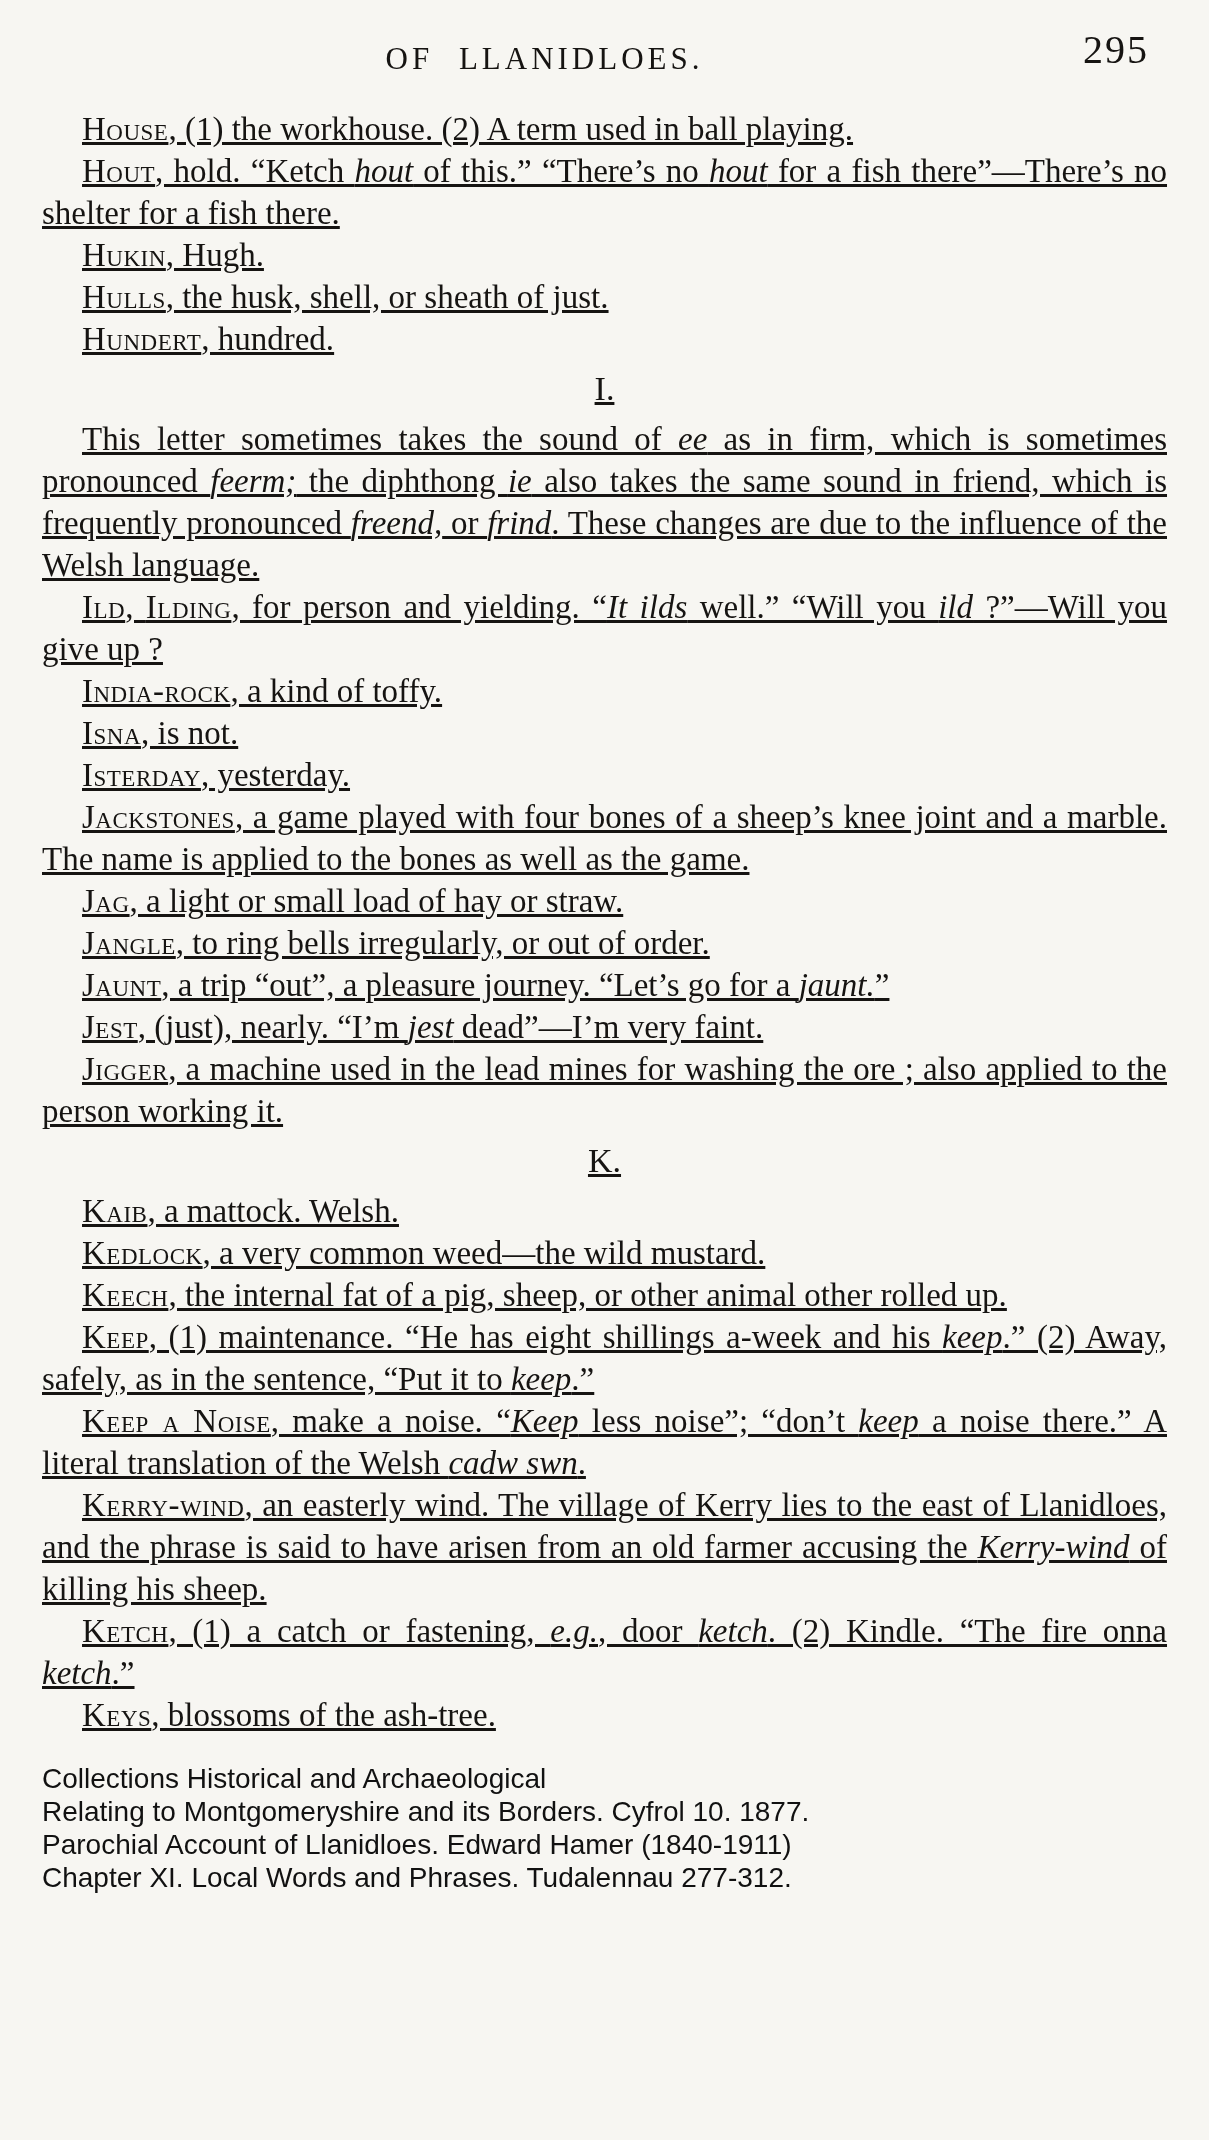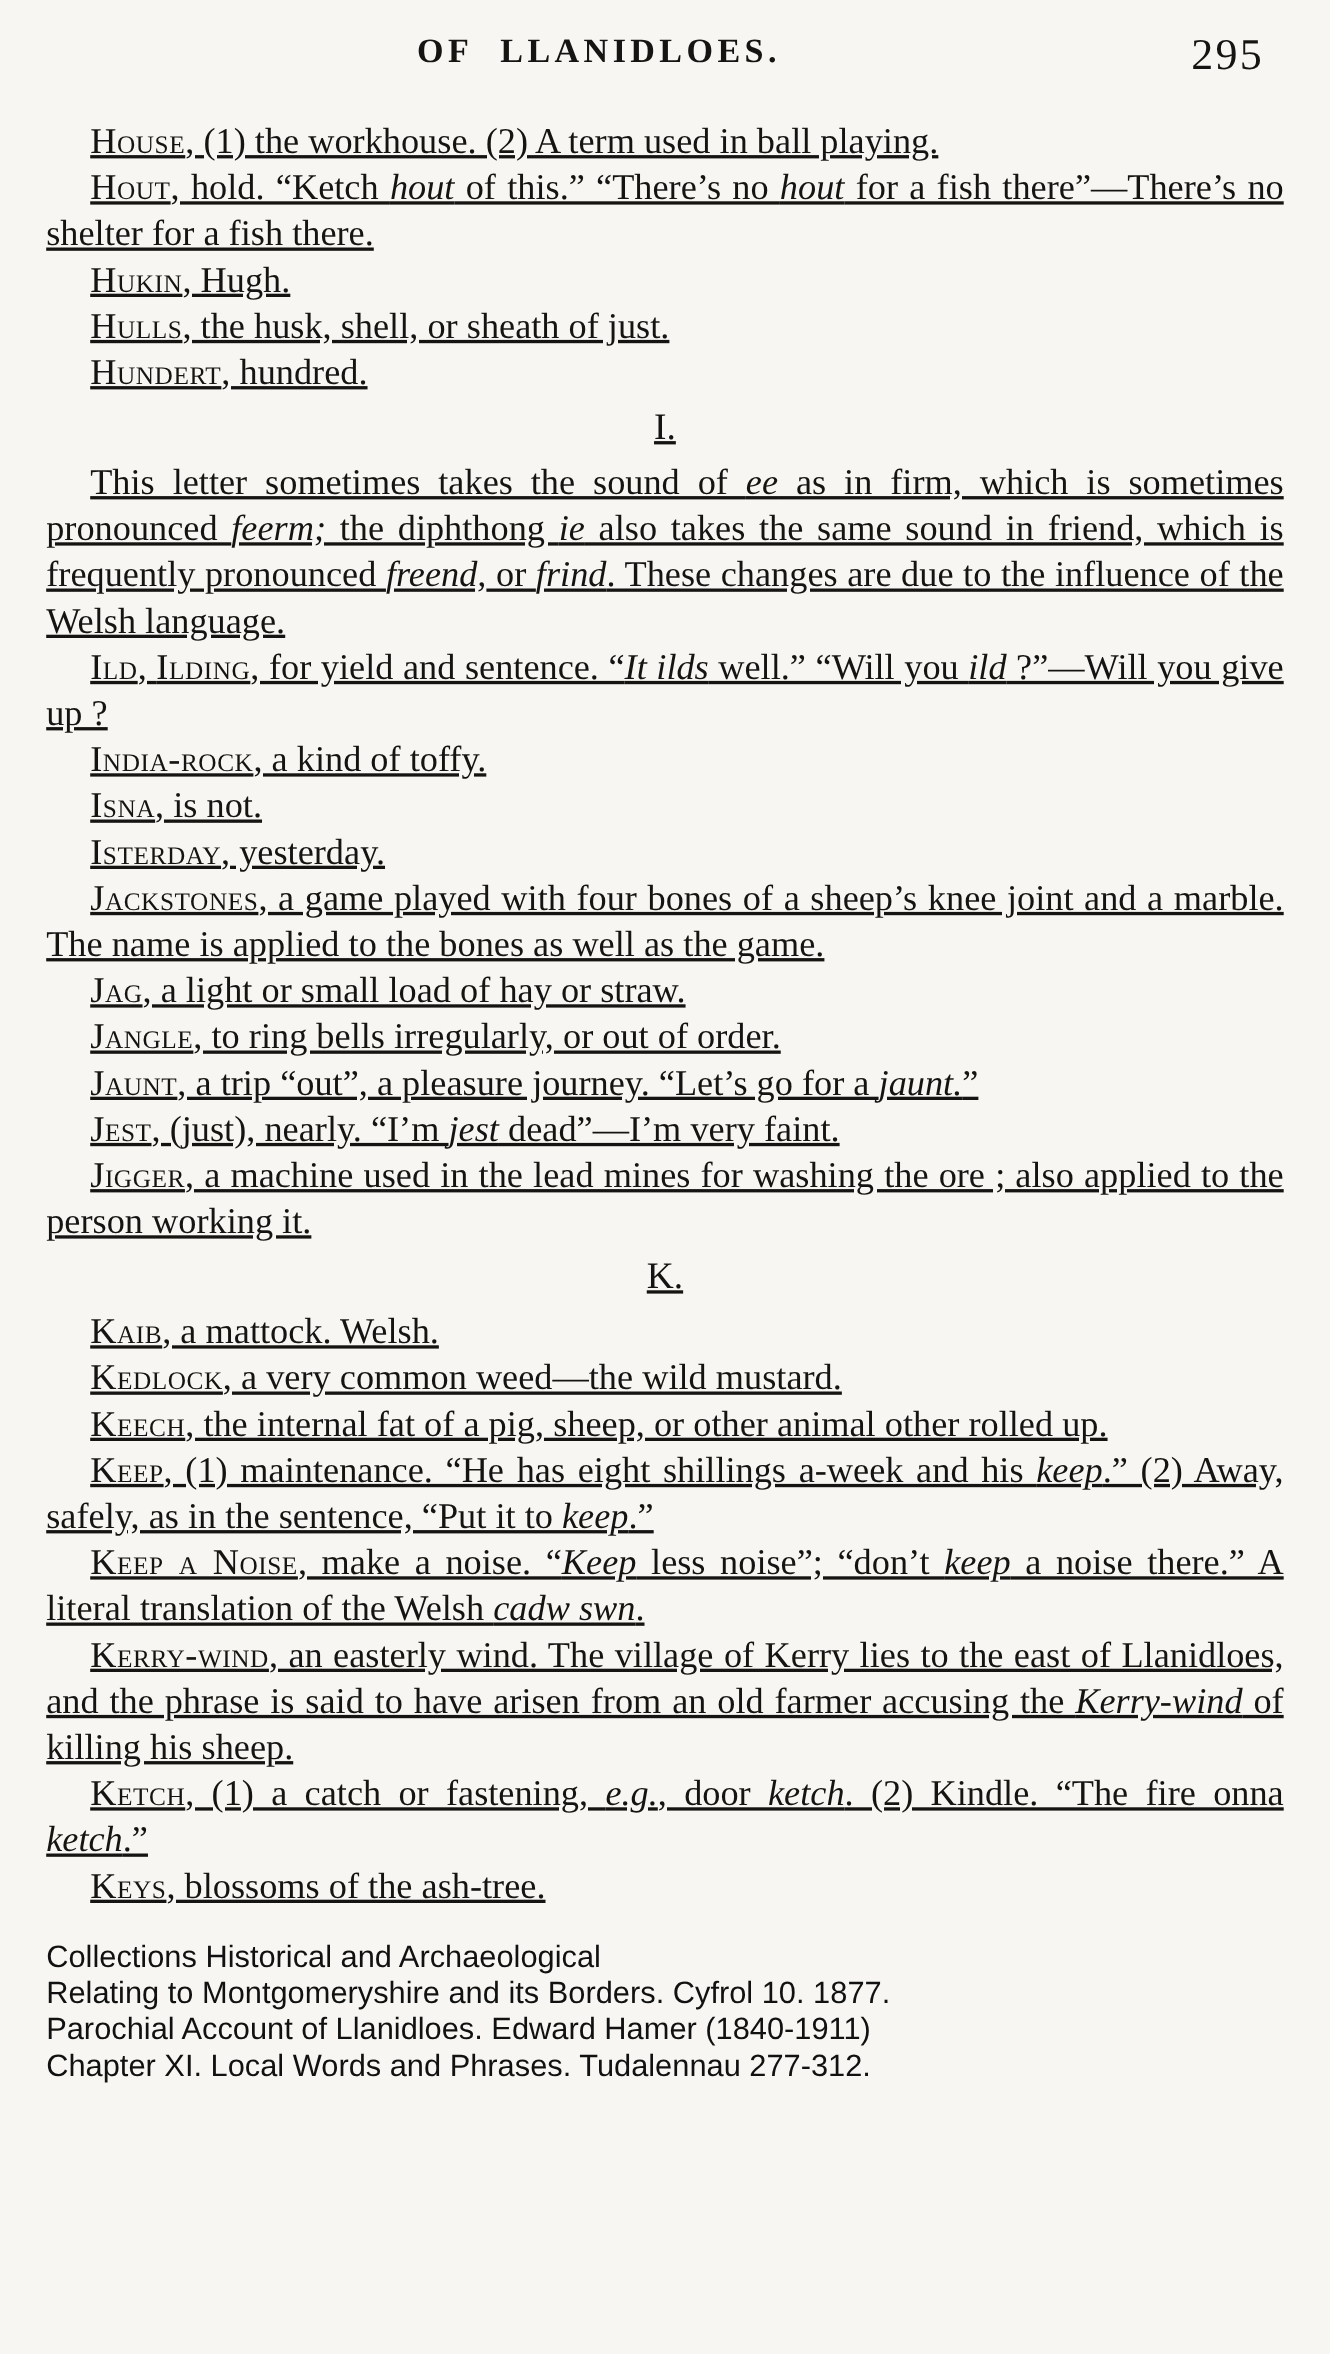--- a/index.html
+++ b/index.html
@@ -25,23 +25,23 @@
   .page-header {
     position: relative;
     height: 56px;
     margin-bottom: 26px;
   }
   .running-title {
     position: absolute;
     left: 0;
     right: 120px;
     text-align: center;
-    top: 2px;
+    top: 15px;
     font-size: 31px;
-    font-weight: 700;
+    font-weight: 400;
     letter-spacing: 4px;
     word-spacing: 14px;
   }
   .page-number {
     position: absolute;
     right: 18px;
     top: 0;
     font-size: 40px;
     letter-spacing: 2px;
   }
@@ -87,21 +87,21 @@
   </div>
 
   <div class="page-body">
       <p class="entry"><span class="sc">House</span><span class="plain">, (1) the workhouse.  (2) A term used in ball playing.</span></p>
       <p class="entry"><span class="sc">Hout</span><span class="plain">, hold.  “Ketch </span><span class="it">hout</span><span class="plain"> of this.”  “There’s no </span><span class="it">hout</span><span class="plain"> for a fish there”—There’s no shelter for a fish there.</span></p>
       <p class="entry"><span class="sc">Hukin</span><span class="plain">, Hugh.</span></p>
       <p class="entry"><span class="sc">Hulls</span><span class="plain">, the husk, shell, or sheath of just.</span></p>
       <p class="entry"><span class="sc">Hundert</span><span class="plain">, hundred.</span></p>
       <div class="section-heading">I.</div>
       <p class="para"><span class="plain">This letter sometimes takes the sound of </span><span class="it">ee</span><span class="plain"> as in firm, which is sometimes pronounced </span><span class="it">feerm;</span><span class="plain"> the diphthong </span><span class="it">ie</span><span class="plain"> also takes the same sound in friend, which is frequently pronounced </span><span class="it">freend,</span><span class="plain"> or </span><span class="it">frind</span><span class="plain">.  These changes are due to the influence of the Welsh language.</span></p>
-      <p class="entry"><span class="sc">Ild</span><span class="plain">, </span><span class="sc">Ilding</span><span class="plain">, for yield and sentence.  “</span><span class="it">It ilds</span><span class="plain"> well.”  “Will you </span><span class="it">ild</span><span class="plain"> ?”—Will you give up ?</span></p>
+      <p class="entry"><span class="sc">Ild</span><span class="plain">, </span><span class="sc">Ilding</span><span class="plain">, for person and yielding.  “</span><span class="it">It ilds</span><span class="plain"> well.”  “Will you </span><span class="it">ild</span><span class="plain"> ?”—Will you give up ?</span></p>
       <p class="entry"><span class="sc">India-rock</span><span class="plain">, a kind of toffy.</span></p>
       <p class="entry"><span class="sc">Isna</span><span class="plain">, is not.</span></p>
       <p class="entry"><span class="sc">Isterday</span><span class="plain">, yesterday.</span></p>
       <p class="entry"><span class="sc">Jackstones</span><span class="plain">, a game played with four bones of a sheep’s knee joint and a marble.  The name is applied to the bones as well as the game.</span></p>
       <p class="entry"><span class="sc">Jag</span><span class="plain">, a light or small load of hay or straw.</span></p>
       <p class="entry"><span class="sc">Jangle</span><span class="plain">, to ring bells irregularly, or out of order.</span></p>
       <p class="entry"><span class="sc">Jaunt</span><span class="plain">, a trip “out”, a pleasure journey.  “Let’s go for a </span><span class="it">jaunt.</span><span class="plain">”</span></p>
       <p class="entry"><span class="sc">Jest</span><span class="plain">, (just), nearly.  “I’m </span><span class="it">jest</span><span class="plain"> dead”—I’m very faint.</span></p>
       <p class="entry"><span class="sc">Jigger</span><span class="plain">, a machine used in the lead mines for washing the ore ; also applied to the person working it.</span></p>
       <div class="section-heading">K.</div>

